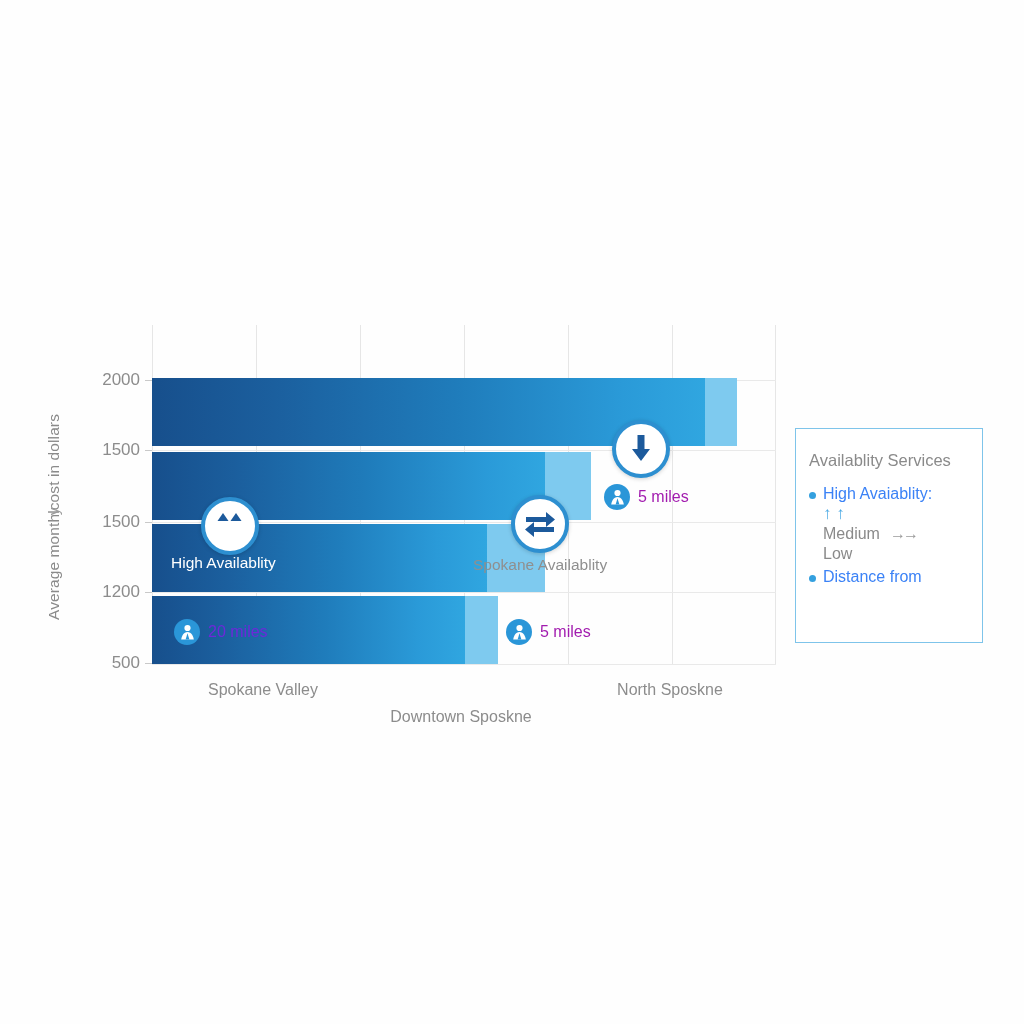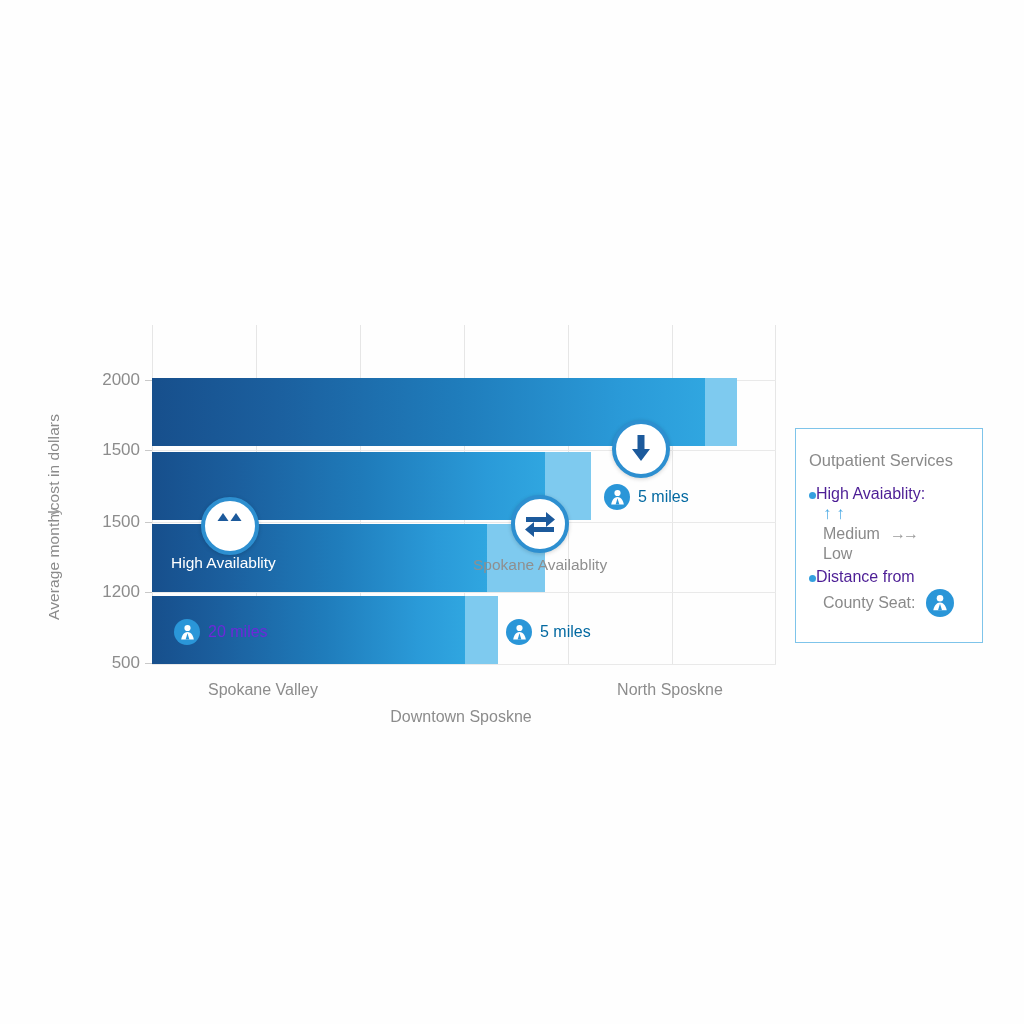--- a/index.html
+++ b/index.html
@@ -157,21 +157,21 @@
     background: #2a96d8;
     display: flex;
     align-items: center;
     justify-content: center;
     flex: 0 0 auto;
   }
   .dist .dist-text {
     font-size: 16px;
   }
   .dist.inside .dist-text { color: #6d28d9; }
-  .dist.outside .dist-text { color: #0369a1; }
+  .dist.outside .dist-text { color: #a21caf; }
 
   
   .xlabel {
     position: absolute;
     text-align: center;
     font-size: 16px;
     color: #8c8c8c;
     white-space: nowrap;
   }
 
@@ -188,22 +188,23 @@
     padding: 22px 0 0 13px;
   }
   .legend-title {
     font-size: 16.5px;
     color: #8a8a8a;
     margin-bottom: 14px;
   }
   .legend-row {
     display: flex;
     align-items: flex-start;
+    gap: 7px;
     font-size: 16px;
-    color: #4c1d95;
+    color: #3b82f6;
     line-height: 1.22;
   }
   .legend-bullet {
     width: 7px;
     height: 7px;
     border-radius: 50%;
     background: #34a0df;
     flex: 0 0 auto;
     margin-top: 8px;
   }
@@ -345,21 +346,21 @@
     </span>
     <span class="dist-text">5 miles</span>
   </div>
 
   <div class="xlabel" style="left:163px; top:681px; width:200px;">Spokane Valley</div>
   <div class="xlabel" style="left:361px; top:708px; width:200px;">Downtown Sposkne</div>
   <div class="xlabel" style="left:570px; top:681px; width:200px;">North Sposkne</div>
 
   <div id="legend">
 
-    <div class="legend-title">Outpatient Services</div>
+    <div class="legend-title">Availablity Services</div>
 
     <div class="legend-row">
       <span class="legend-bullet"></span>
       <span><span>High Avaiablity:</span></span>
     </div>
 
     <div class="legend-sub">
       <span class="arrow-blue">↑ ↑</span>
     </div>
 
@@ -370,26 +371,16 @@
 
     <div class="legend-sub">
       <span>Low</span>
     </div>
 
     <div class="legend-row" style="margin-top:4px">
       <span class="legend-bullet"></span>
       <span>Distance from</span>
     </div>
 
-    <div class="legend-sub" style="margin-top:2px">
-      <span>County Seat:</span>
-      <span class="legend-person">
-        <svg width="16" height="18" viewBox="0 0 15 17" aria-hidden="true">
-          <circle cx="7.5" cy="4" r="3.1" fill="#ffffff"></circle>
-          <path d="M7.5 8 C3.6 8 1.6 12.4 1.2 15.4 L13.8 15.4 C13.4 12.4 11.4 8 7.5 8 Z" fill="#ffffff"></path>
-          <path d="M7.5 9.2 L5.6 15.4 L9.4 15.4 Z" fill="#2a96d8"></path>
-        </svg>
-      </span>
-    </div>
 
   </div>
 
 </div>
 
 </body></html>

